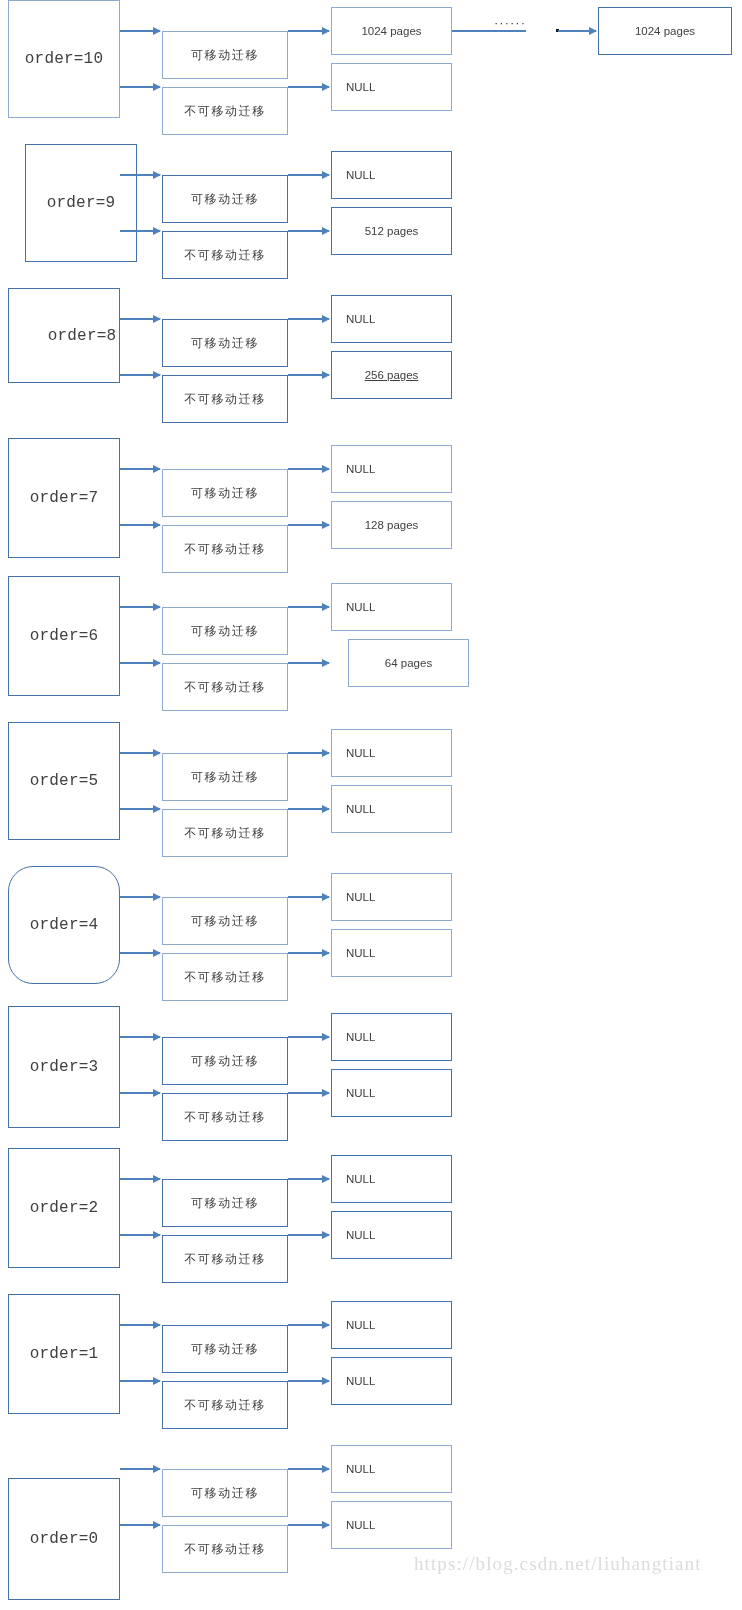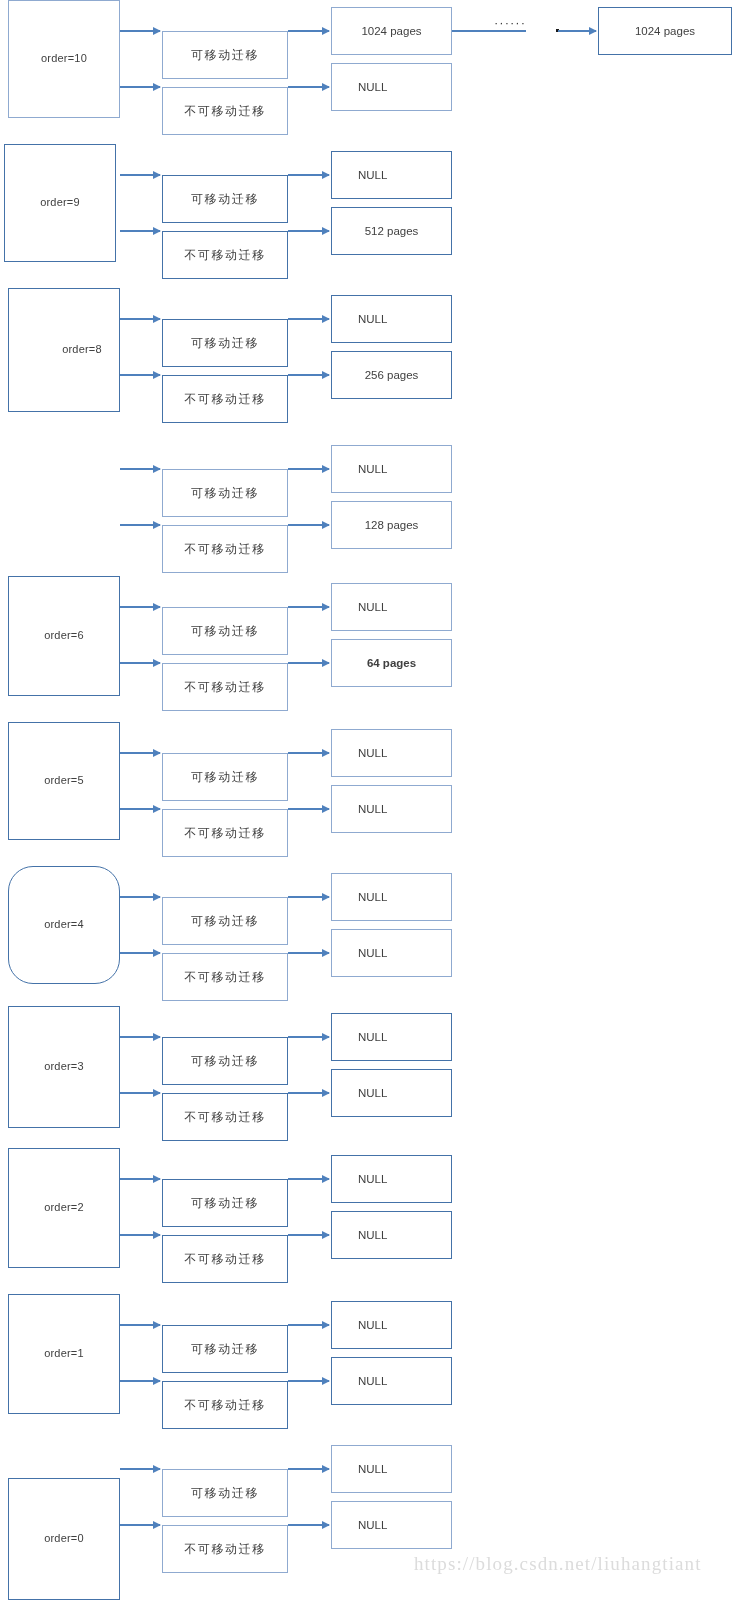--- a/index.html
+++ b/index.html
@@ -43,42 +43,43 @@
     line-height: 1.25;
     white-space: nowrap;
   }
   .box.soft {
     border-color: #8faad0;
   }
 
   .order-box {
     left: 8px;
     width: 112px;
-    font-size: 11px;
+    font-size: 16px;
     letter-spacing: 0.2px;
+    font-family: Liberation Mono, monospace;
   }
 
   .mid-box {
     left: 162px;
     width: 126px;
     height: 48px;
     font-size: 12px;
     letter-spacing: 1.6px;
     margin-top: 24px;
   }
 
   .end-box {
     left: 331px;
     width: 121px;
     height: 48px;
     font-size: 11.5px;
   }
   .end-box.leftish {
     justify-content: flex-start;
-    padding-left: 26px;
+    padding-left: 14px;
   }
 
   
   .conn {
     position: absolute;
     height: 2px;
     background: #4f81bd;
   }
   .conn::after {
     content: "";
@@ -133,61 +134,62 @@
       <div class="conn" style="left:288px; top:86px; width:41px;"></div>
       <div class="box end-box soft" style="left:331px; top:7px;">1024 pages</div>
       <div class="box end-box soft leftish" style="left:331px; top:63px;">NULL</div>
       <div class="conn noarrow" style="left:452px; top:30px; width:74px;"></div>
       <div class="dots" style="left:494px; top:16px;">······</div>
       <div class="tail-dot" style="left:556px; top:29px;"></div>
       <div class="conn" style="left:558px; top:30px; width:38px;"></div>
       <div class="box end-box" style="left:598px; top:7px; width:134px;">1024 pages</div>
     </div>
     <div class="row" style="top:144px; height:134px;">
-      <div class="box order-box" style="left:4px; top:0px; width:112px; height:118px;">order=9</div>
+      <div class="box order-box" style="left:25px; top:0px; width:112px; height:118px;">order=9</div>
       <div class="conn" style="left:120px; top:30px; width:40px;"></div>
       <div class="conn" style="left:120px; top:86px; width:40px;"></div>
       <div class="box mid-box" style="left:162px; top:7px;">可移动迁移</div>
       <div class="box mid-box" style="left:162px; top:63px;">不可移动迁移</div>
       <div class="conn" style="left:288px; top:30px; width:41px;"></div>
       <div class="conn" style="left:288px; top:86px; width:41px;"></div>
       <div class="box end-box leftish" style="left:331px; top:7px;">NULL</div>
       <div class="box end-box" style="left:331px; top:63px;">512 pages</div>
     </div>
     <div class="row" style="top:288px; height:140px;">
-      <div class="box order-box" style="left:8px; top:0px; width:112px; height:124px;padding-left:36px;">order=8</div>
-      <div class="conn" style="left:120px; top:30px; width:40px;"></div>
-      <div class="conn" style="left:120px; top:86px; width:40px;"></div>
-      <div class="box mid-box" style="left:162px; top:7px;">可移动迁移</div>
-      <div class="box mid-box" style="left:162px; top:63px;">不可移动迁移</div>
-      <div class="conn" style="left:288px; top:30px; width:41px;"></div>
-      <div class="conn" style="left:288px; top:86px; width:41px;"></div>
-      <div class="box end-box leftish" style="left:331px; top:7px;">NULL</div>
-      <div class="box end-box" style="left:331px; top:63px;">256 pages</div>
+      <div class="box order-box" style="left:8px; top:0px; width:112px; height:95px;padding-left:36px;">order=8</div>
+      <div class="conn" style="left:120px; top:30px; width:40px;"></div>
+      <div class="conn" style="left:120px; top:86px; width:40px;"></div>
+      <div class="box mid-box" style="left:162px; top:7px;">可移动迁移</div>
+      <div class="box mid-box" style="left:162px; top:63px;">不可移动迁移</div>
+      <div class="conn" style="left:288px; top:30px; width:41px;"></div>
+      <div class="conn" style="left:288px; top:86px; width:41px;"></div>
+      <div class="box end-box leftish" style="left:331px; top:7px;">NULL</div>
+      <div class="box end-box" style="left:331px; top:63px;text-decoration:underline;">256 pages</div>
     </div>
     <div class="row" style="top:438px; height:136px;">
+      <div class="box order-box" style="left:8px; top:0px; width:112px; height:120px;">order=7</div>
       <div class="conn" style="left:120px; top:30px; width:40px;"></div>
       <div class="conn" style="left:120px; top:86px; width:40px;"></div>
       <div class="box mid-box soft" style="left:162px; top:7px;">可移动迁移</div>
       <div class="box mid-box soft" style="left:162px; top:63px;">不可移动迁移</div>
       <div class="conn" style="left:288px; top:30px; width:41px;"></div>
       <div class="conn" style="left:288px; top:86px; width:41px;"></div>
       <div class="box end-box soft leftish" style="left:331px; top:7px;">NULL</div>
       <div class="box end-box soft" style="left:331px; top:63px;">128 pages</div>
     </div>
     <div class="row" style="top:576px; height:136px;">
       <div class="box order-box" style="left:8px; top:0px; width:112px; height:120px;">order=6</div>
       <div class="conn" style="left:120px; top:30px; width:40px;"></div>
       <div class="conn" style="left:120px; top:86px; width:40px;"></div>
       <div class="box mid-box soft" style="left:162px; top:7px;">可移动迁移</div>
       <div class="box mid-box soft" style="left:162px; top:63px;">不可移动迁移</div>
       <div class="conn" style="left:288px; top:30px; width:41px;"></div>
       <div class="conn" style="left:288px; top:86px; width:41px;"></div>
       <div class="box end-box soft leftish" style="left:331px; top:7px;">NULL</div>
-      <div class="box end-box soft" style="left:331px; top:63px;font-weight:bold;">64 pages</div>
+      <div class="box end-box soft" style="left:348px; top:63px;">64 pages</div>
     </div>
     <div class="row" style="top:722px; height:134px;">
       <div class="box order-box" style="left:8px; top:0px; width:112px; height:118px;">order=5</div>
       <div class="conn" style="left:120px; top:30px; width:40px;"></div>
       <div class="conn" style="left:120px; top:86px; width:40px;"></div>
       <div class="box mid-box soft" style="left:162px; top:7px;">可移动迁移</div>
       <div class="box mid-box soft" style="left:162px; top:63px;">不可移动迁移</div>
       <div class="conn" style="left:288px; top:30px; width:41px;"></div>
       <div class="conn" style="left:288px; top:86px; width:41px;"></div>
       <div class="box end-box soft leftish" style="left:331px; top:7px;">NULL</div>

